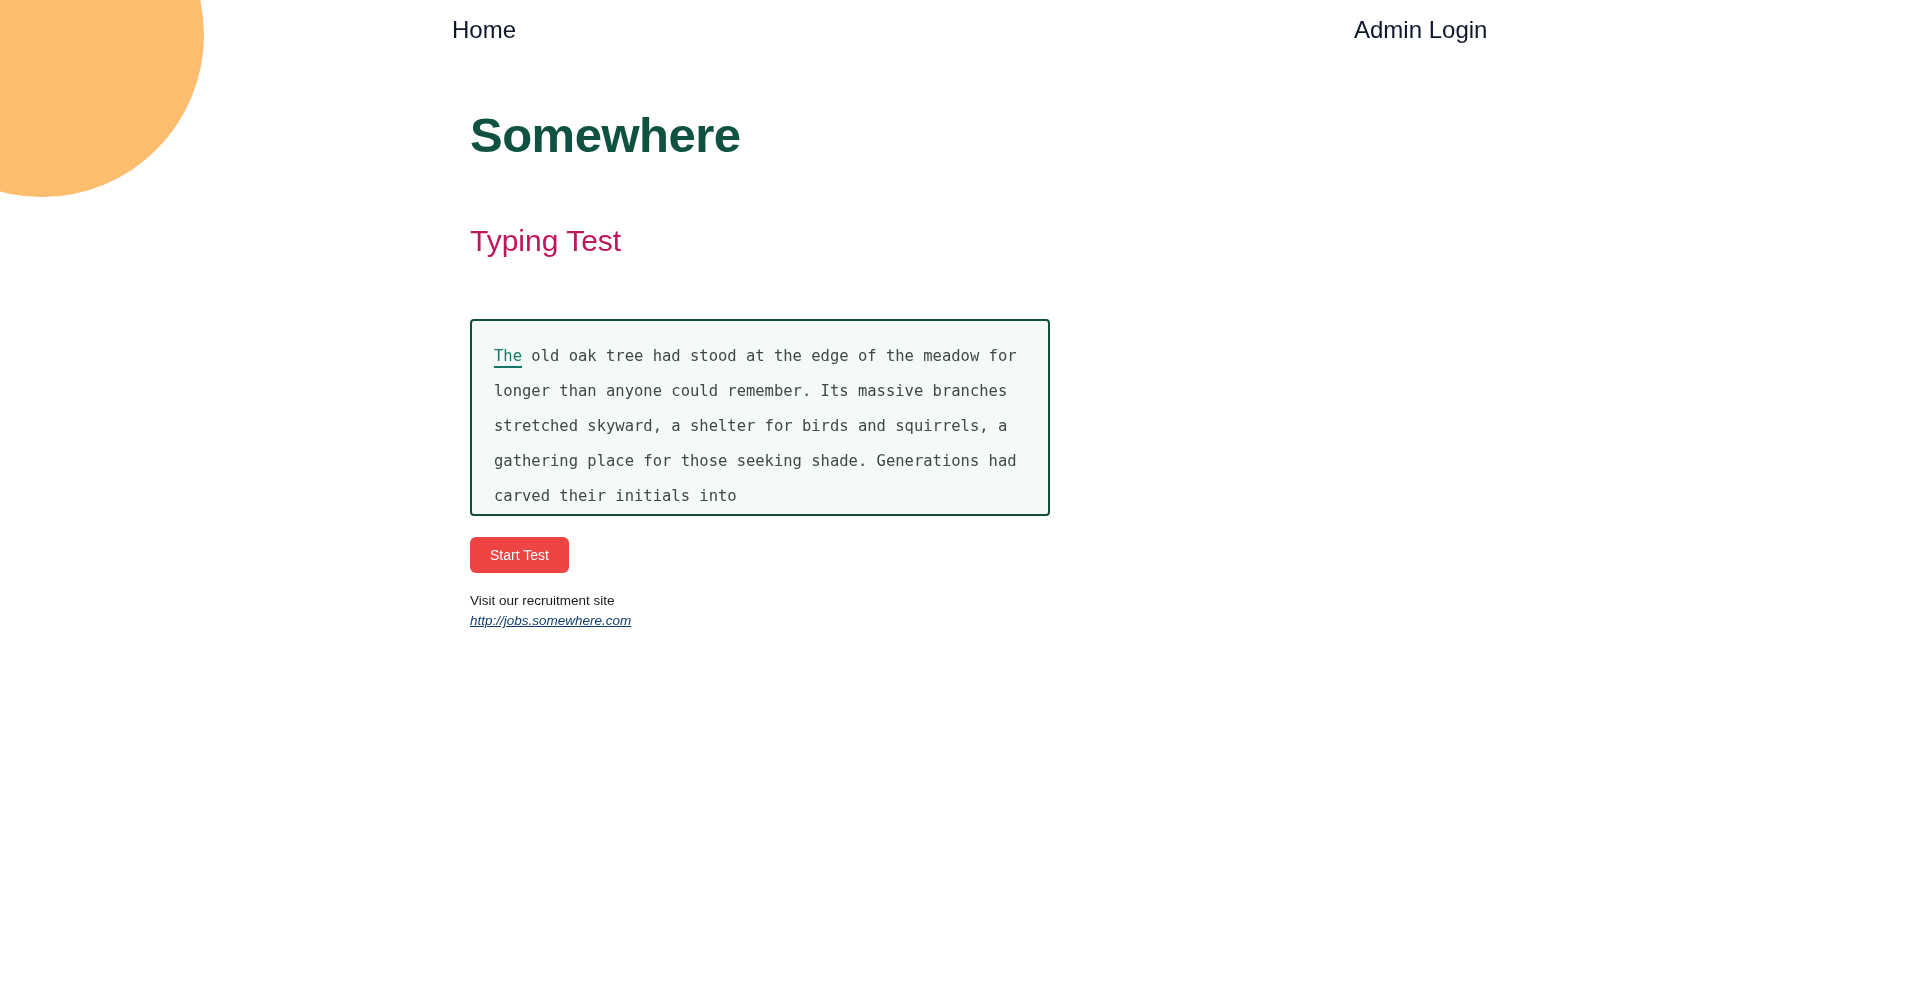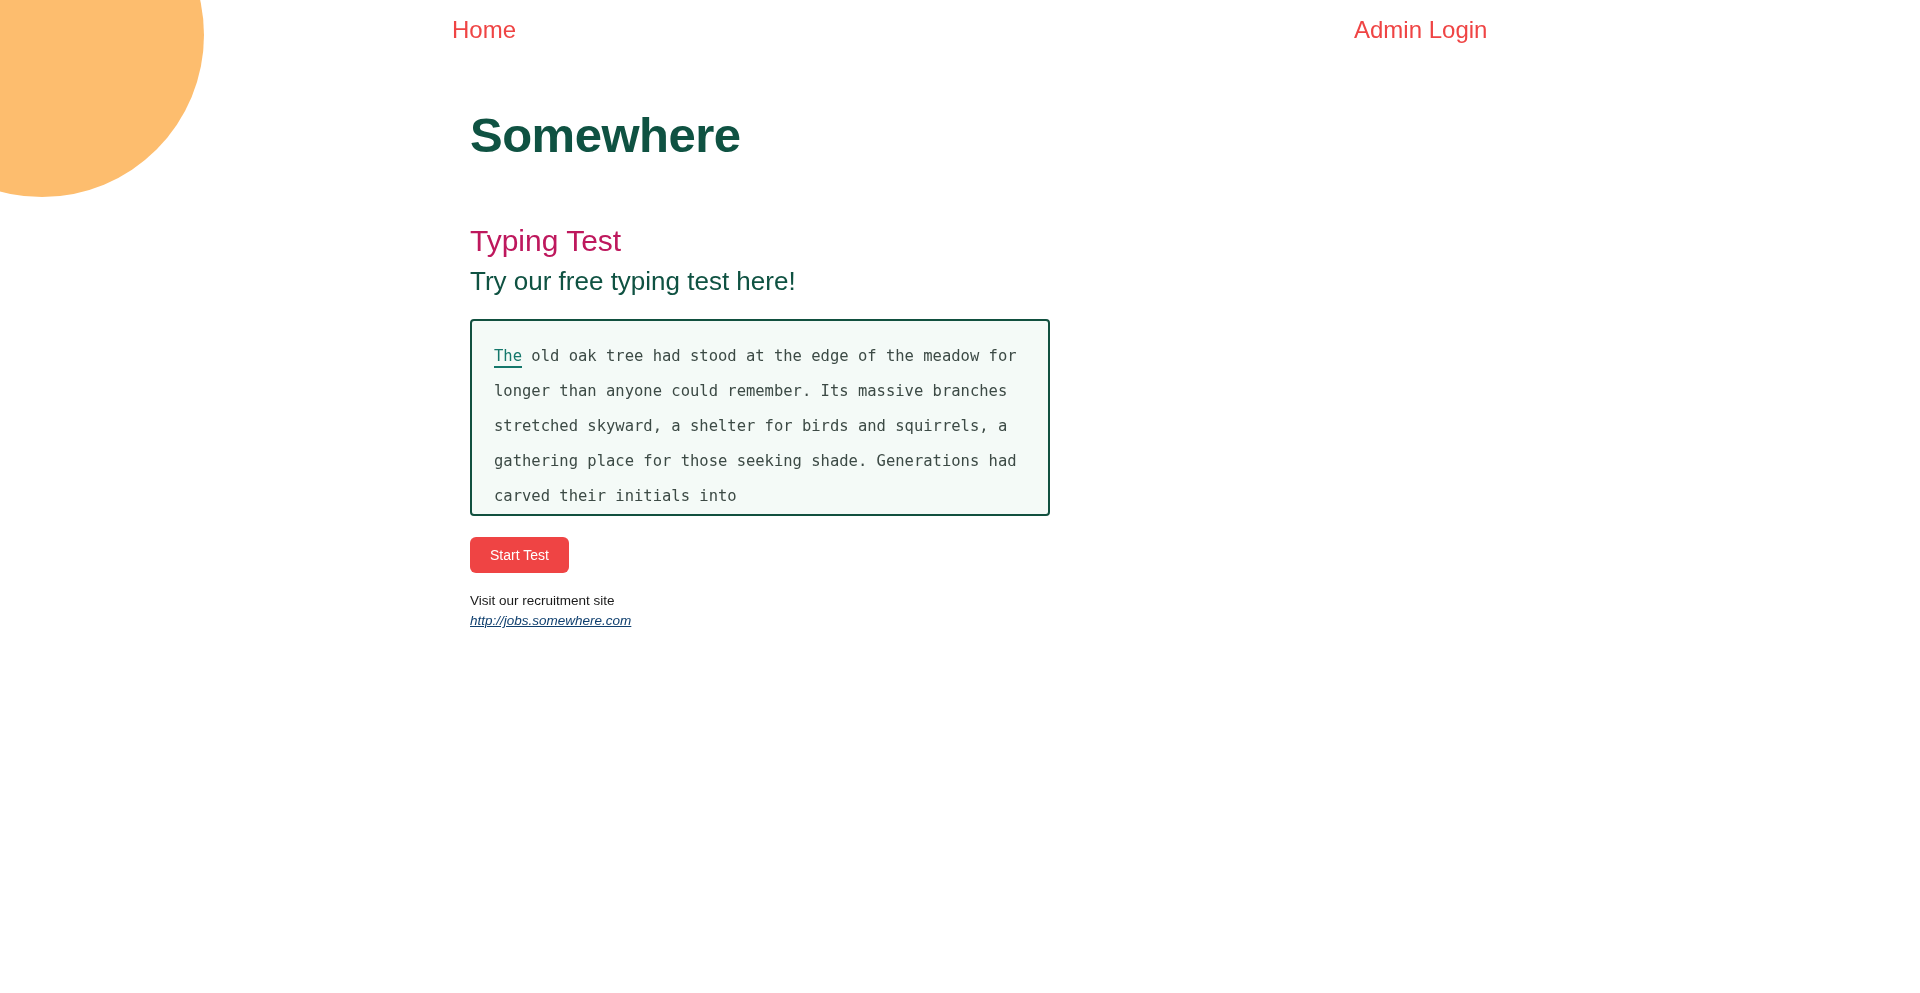--- a/index.html
+++ b/index.html
@@ -39,21 +39,21 @@
   .nav {
     position: absolute;
     top: 0;
     left: 0;
     width: 1920px;
     height: 64px;
   }
   .nav-link {
     position: absolute;
     font-size: 24px;
-    color: #ef4444;
+    color: #0f172a;
     text-decoration: none;
     line-height: 1;
     white-space: nowrap;
   }
   .nav-home  { left: 452px; top: 18px; }
   .nav-admin { left: 1354px; top: 18px; }
 
   
   .brand {
     position: absolute;
@@ -152,21 +152,20 @@
 <div class="page">
 
   <nav class="nav">
     <a class="nav-link nav-home" href="#">Home</a>
     <a class="nav-link nav-admin" href="#">Admin Login</a>
   </nav>
 
   <h1 class="brand">Somewhere</h1>
   <div class="subtitle">Typing Test</div>
 
-  <div class="tagline">Try our free typing test here!</div>
 
   <div class="typing-box">
     <div class="typing-text"><span class="word-current">The</span><span> old oak tree had stood at the edge of the meadow for longer than anyone could remember. Its massive branches stretched skyward, a shelter for birds and squirrels, a gathering place for those seeking shade. Generations had carved their initials into</span></div>
   </div>
 
   <button class="start-btn">Start Test</button>
 
   <div class="footer">
     <span>Visit our recruitment site</span>
     <a class="footer-link" href="#">http://jobs.somewhere.com</a>

